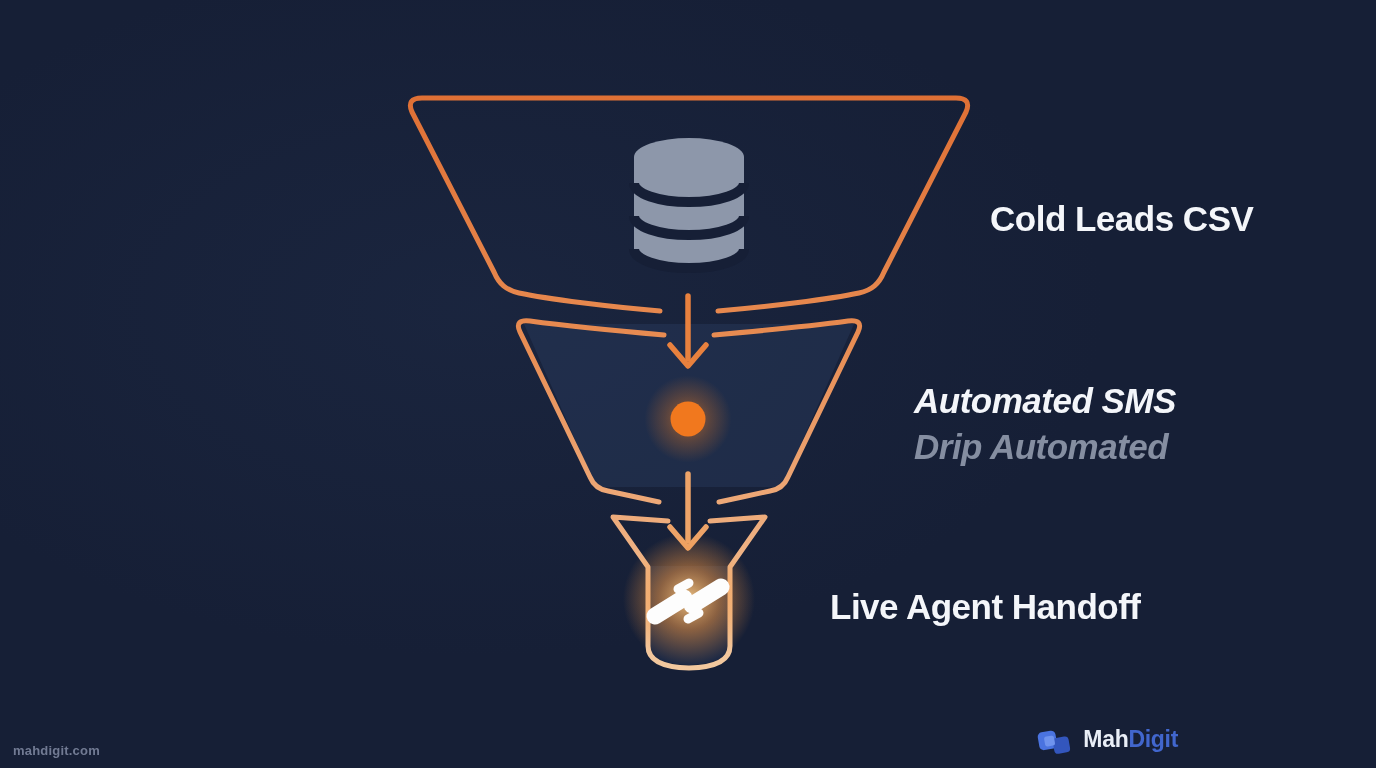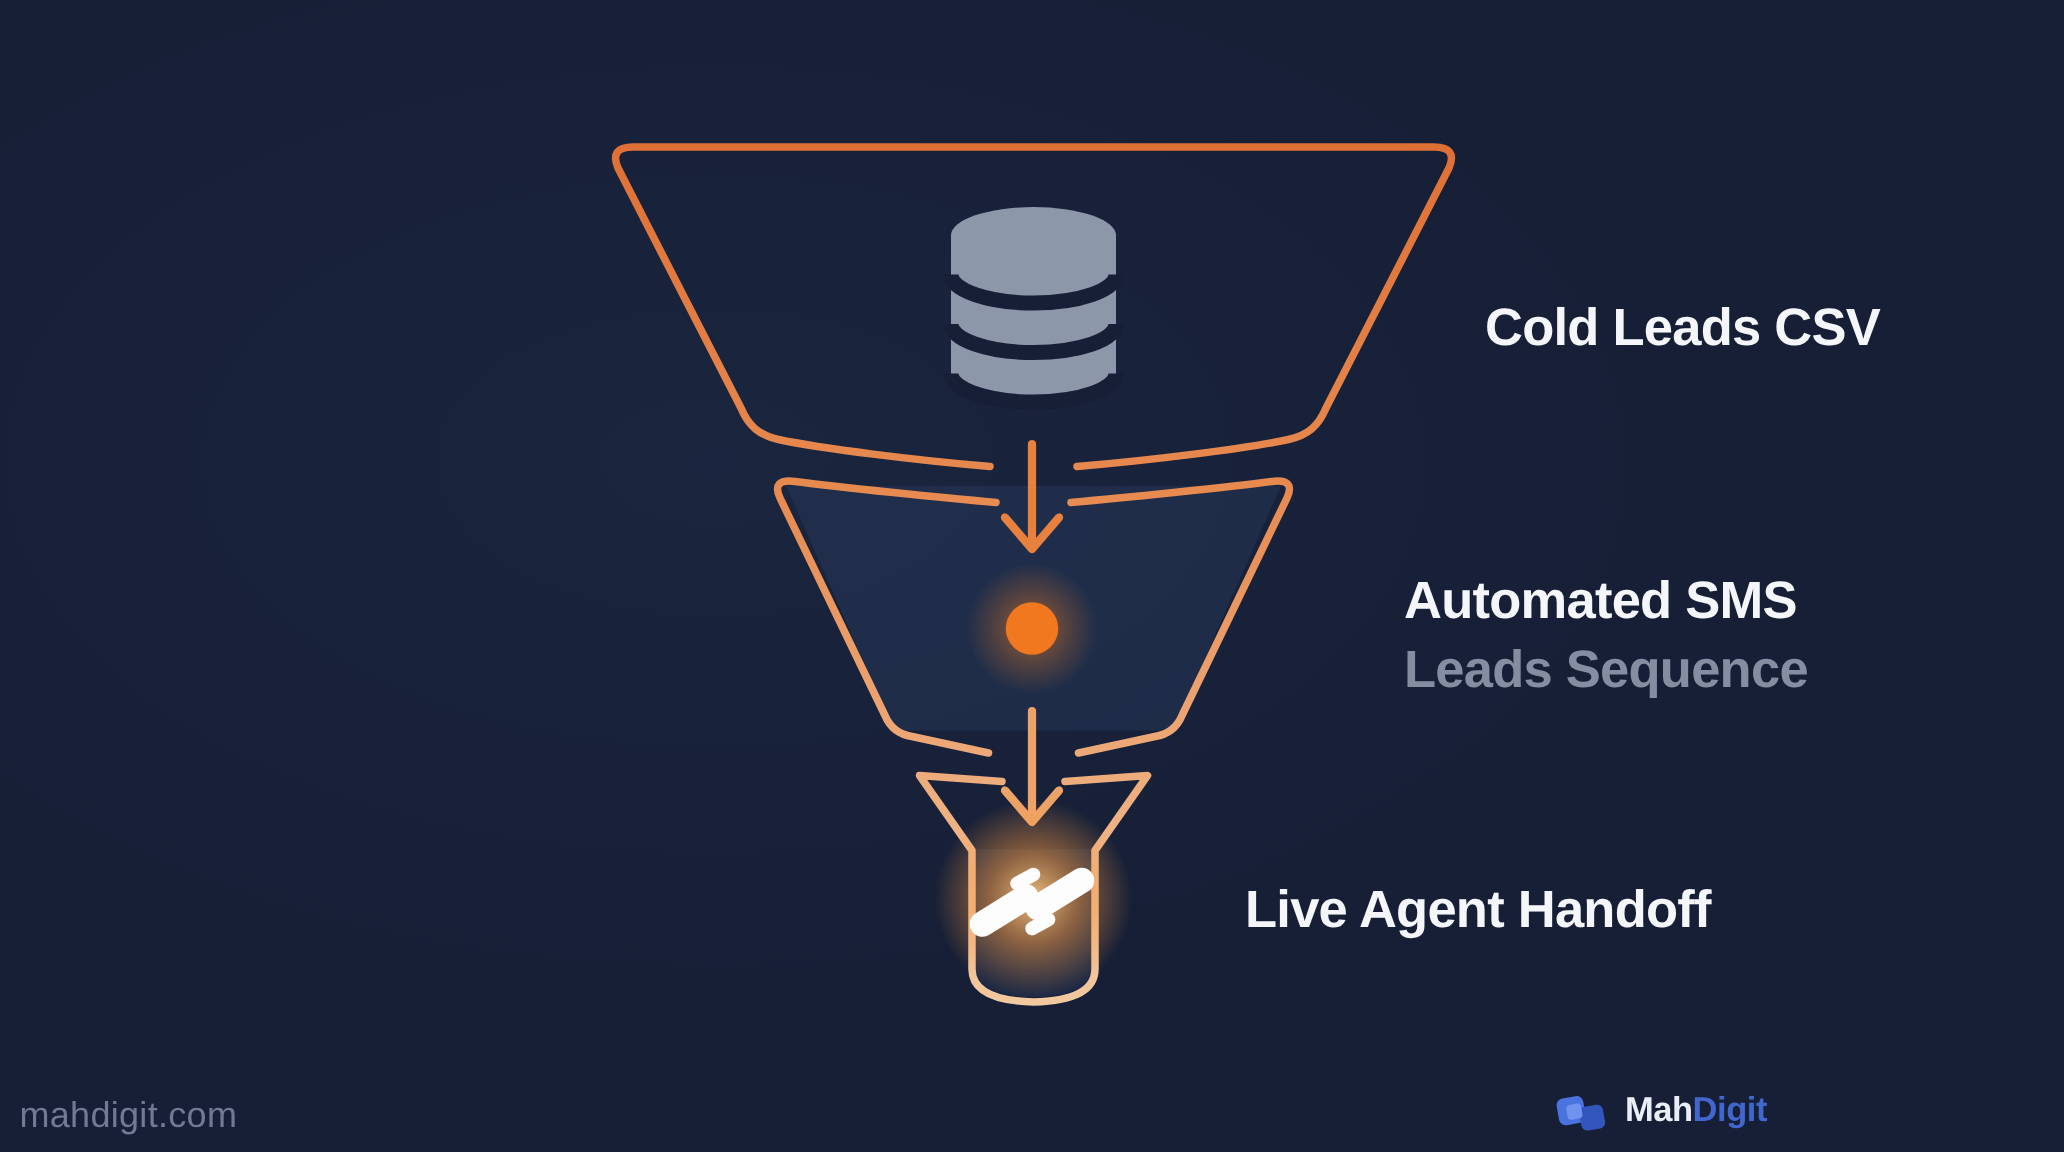--- a/index.html
+++ b/index.html
@@ -22,29 +22,29 @@
     position: absolute;
     font-weight: 700;
     font-size: 35px;
     letter-spacing: -0.5px;
     color: #f4f6fa;
     white-space: nowrap;
     line-height: 46px;
   }
   .stage-label .sub { color: #858ea1; display: block; }
   .label-1 { left: 990px; top: 196px; }
-  .label-2 { left: 936px; top: 378px; }
+  .label-2 { left: 914px; top: 378px; font-style: italic; }
   .label-3 { left: 830px; top: 584px; text-align: center; }
 
   .watermark {
     position: absolute;
     left: 13px;
     bottom: 10px;
-    font-size: 24px;
-    font-weight: 400;
+    font-size: 13px;
+    font-weight: 700;
     letter-spacing: 0.2px;
     color: rgba(129,139,163,0.85);
   }
 
   .logo {
     position: absolute;
     right: 14px;
     bottom: 8px;
     display: flex;
     align-items: flex-start;
@@ -127,21 +127,21 @@
       </g>
     </g>
   </svg>
 
   <div class="stage-label label-1">
     <span>Cold Leads CSV</span>
   </div>
 
   <div class="stage-label label-2">
     <span>Automated SMS</span>
-    <span class="sub">Leads Sequence</span>
+    <span class="sub">Drip Automated</span>
   </div>
 
   <div class="stage-label label-3">
     <span>Live Agent Handoff</span>
   </div>
 
   <div class="watermark">mahdigit.com</div>
 
   <div class="logo">
     <svg width="40" height="34" viewBox="0 0 40 34">

